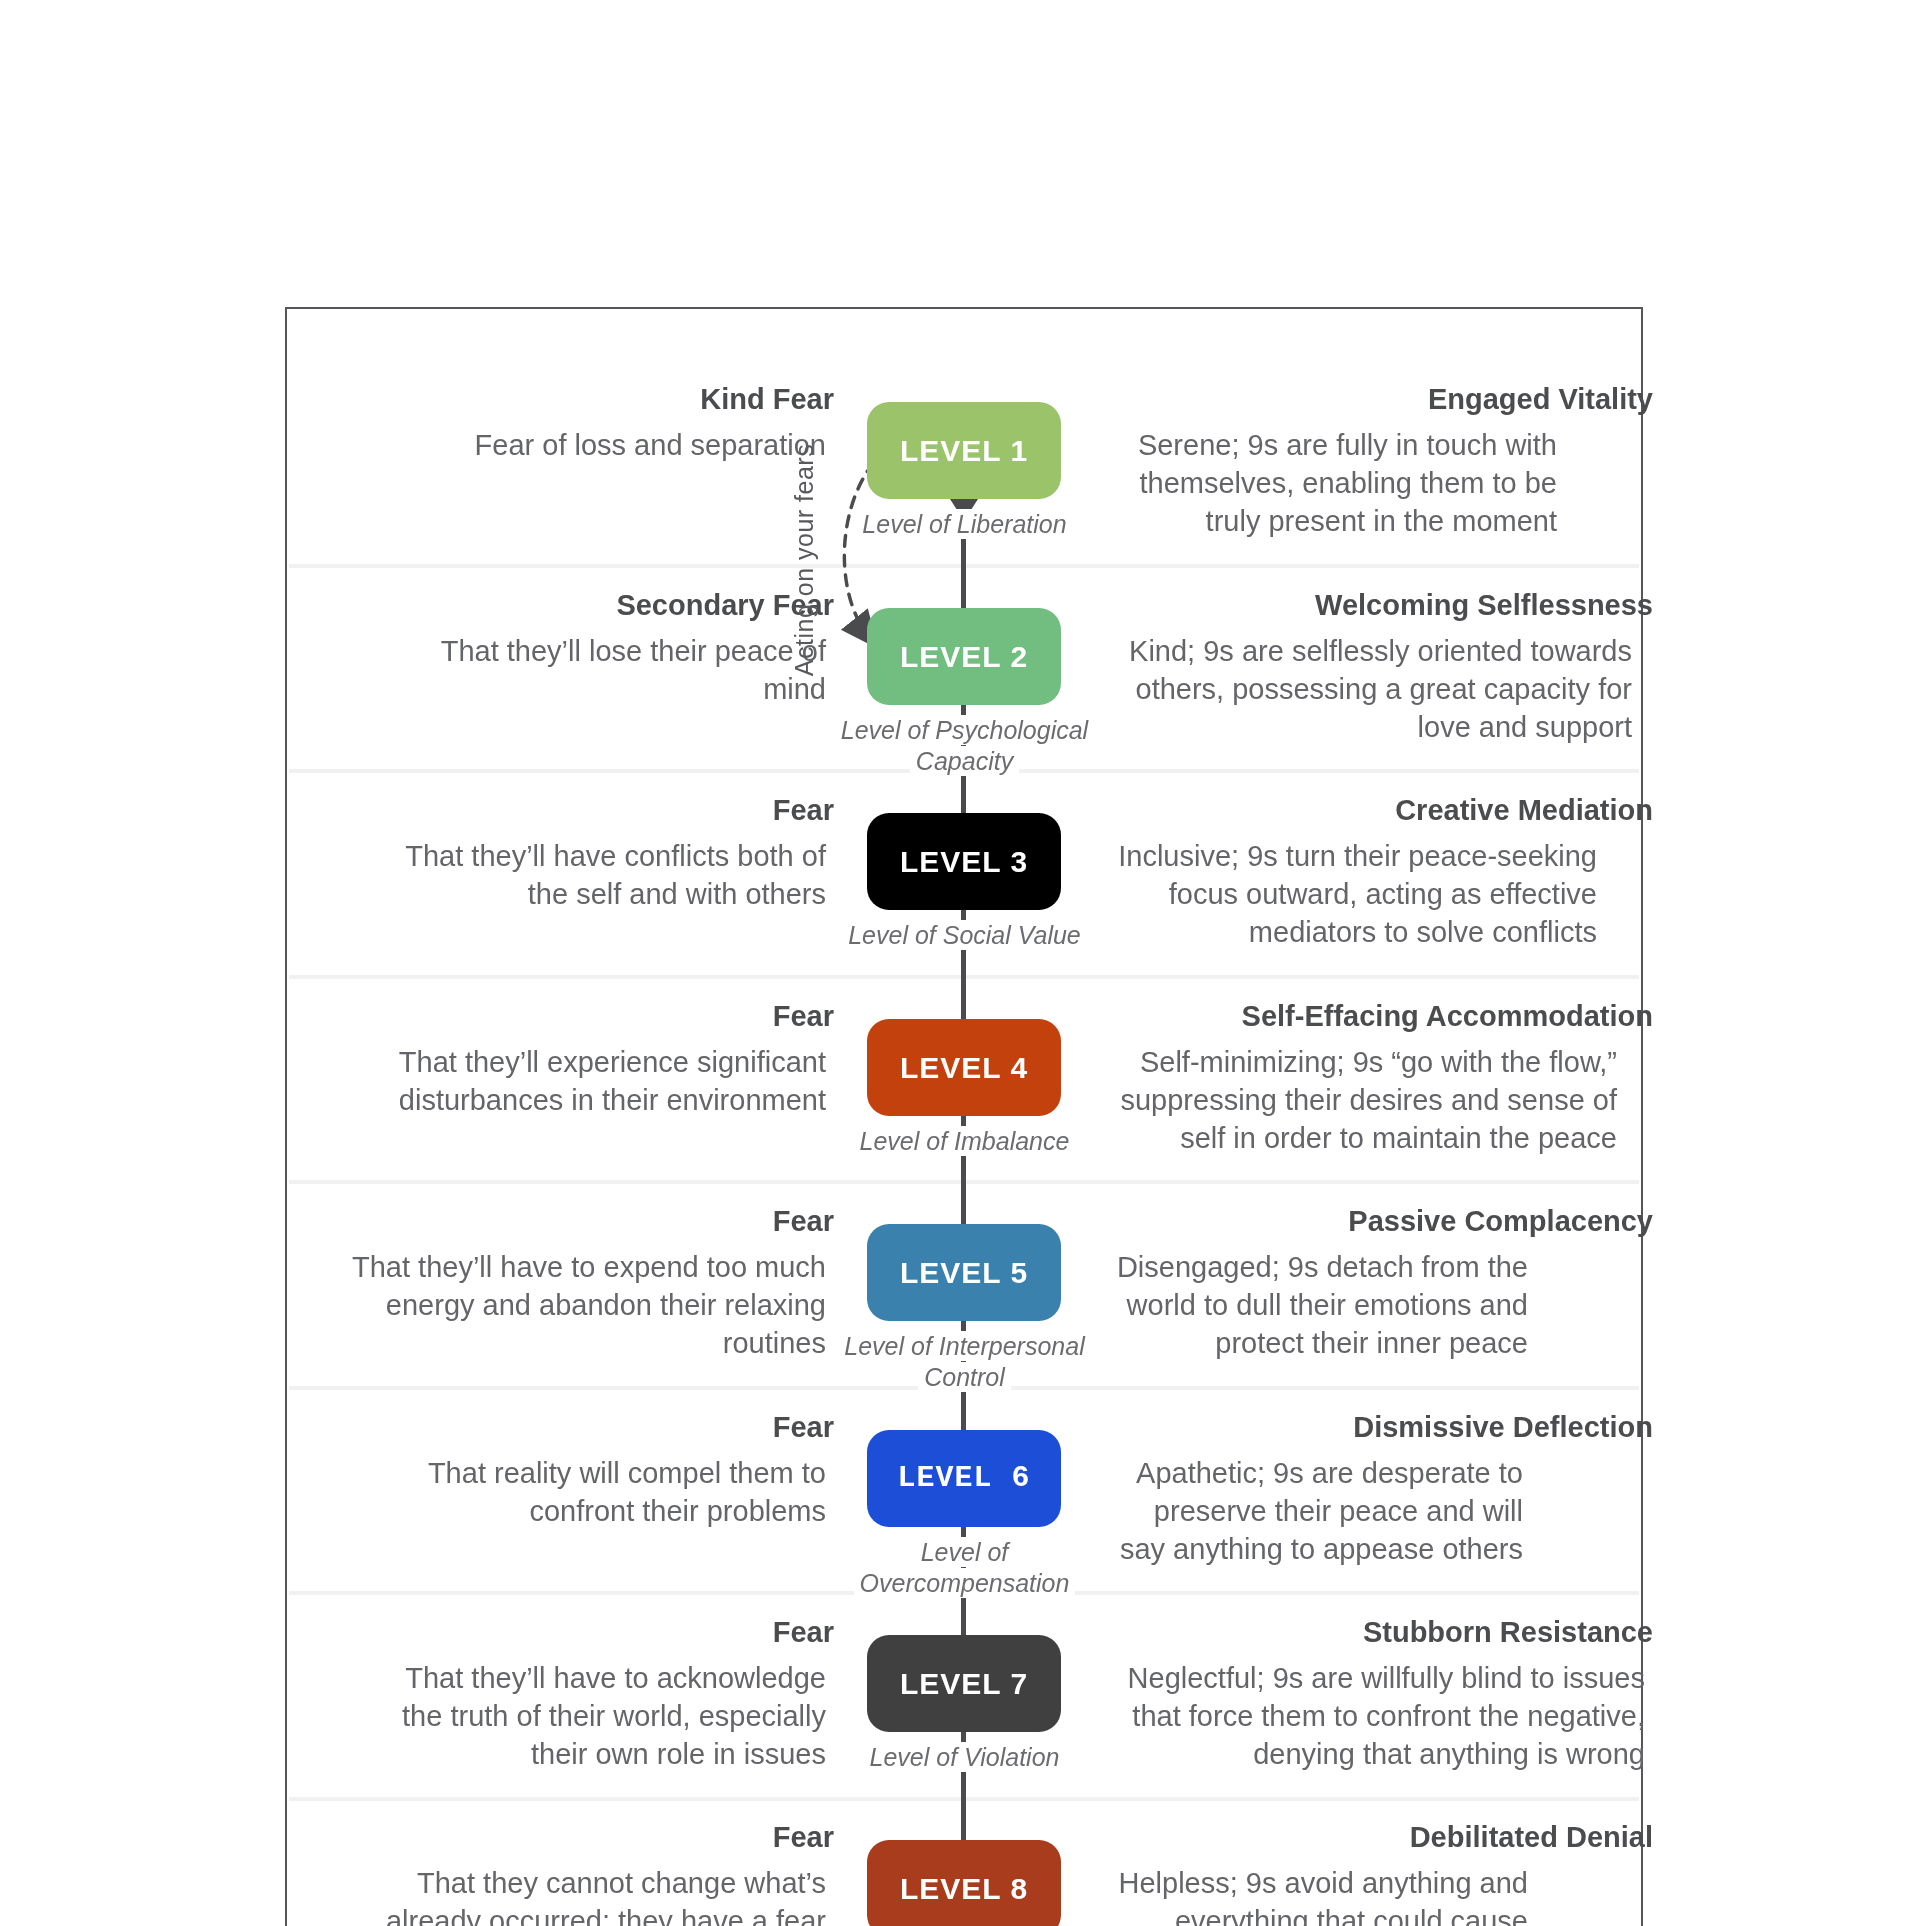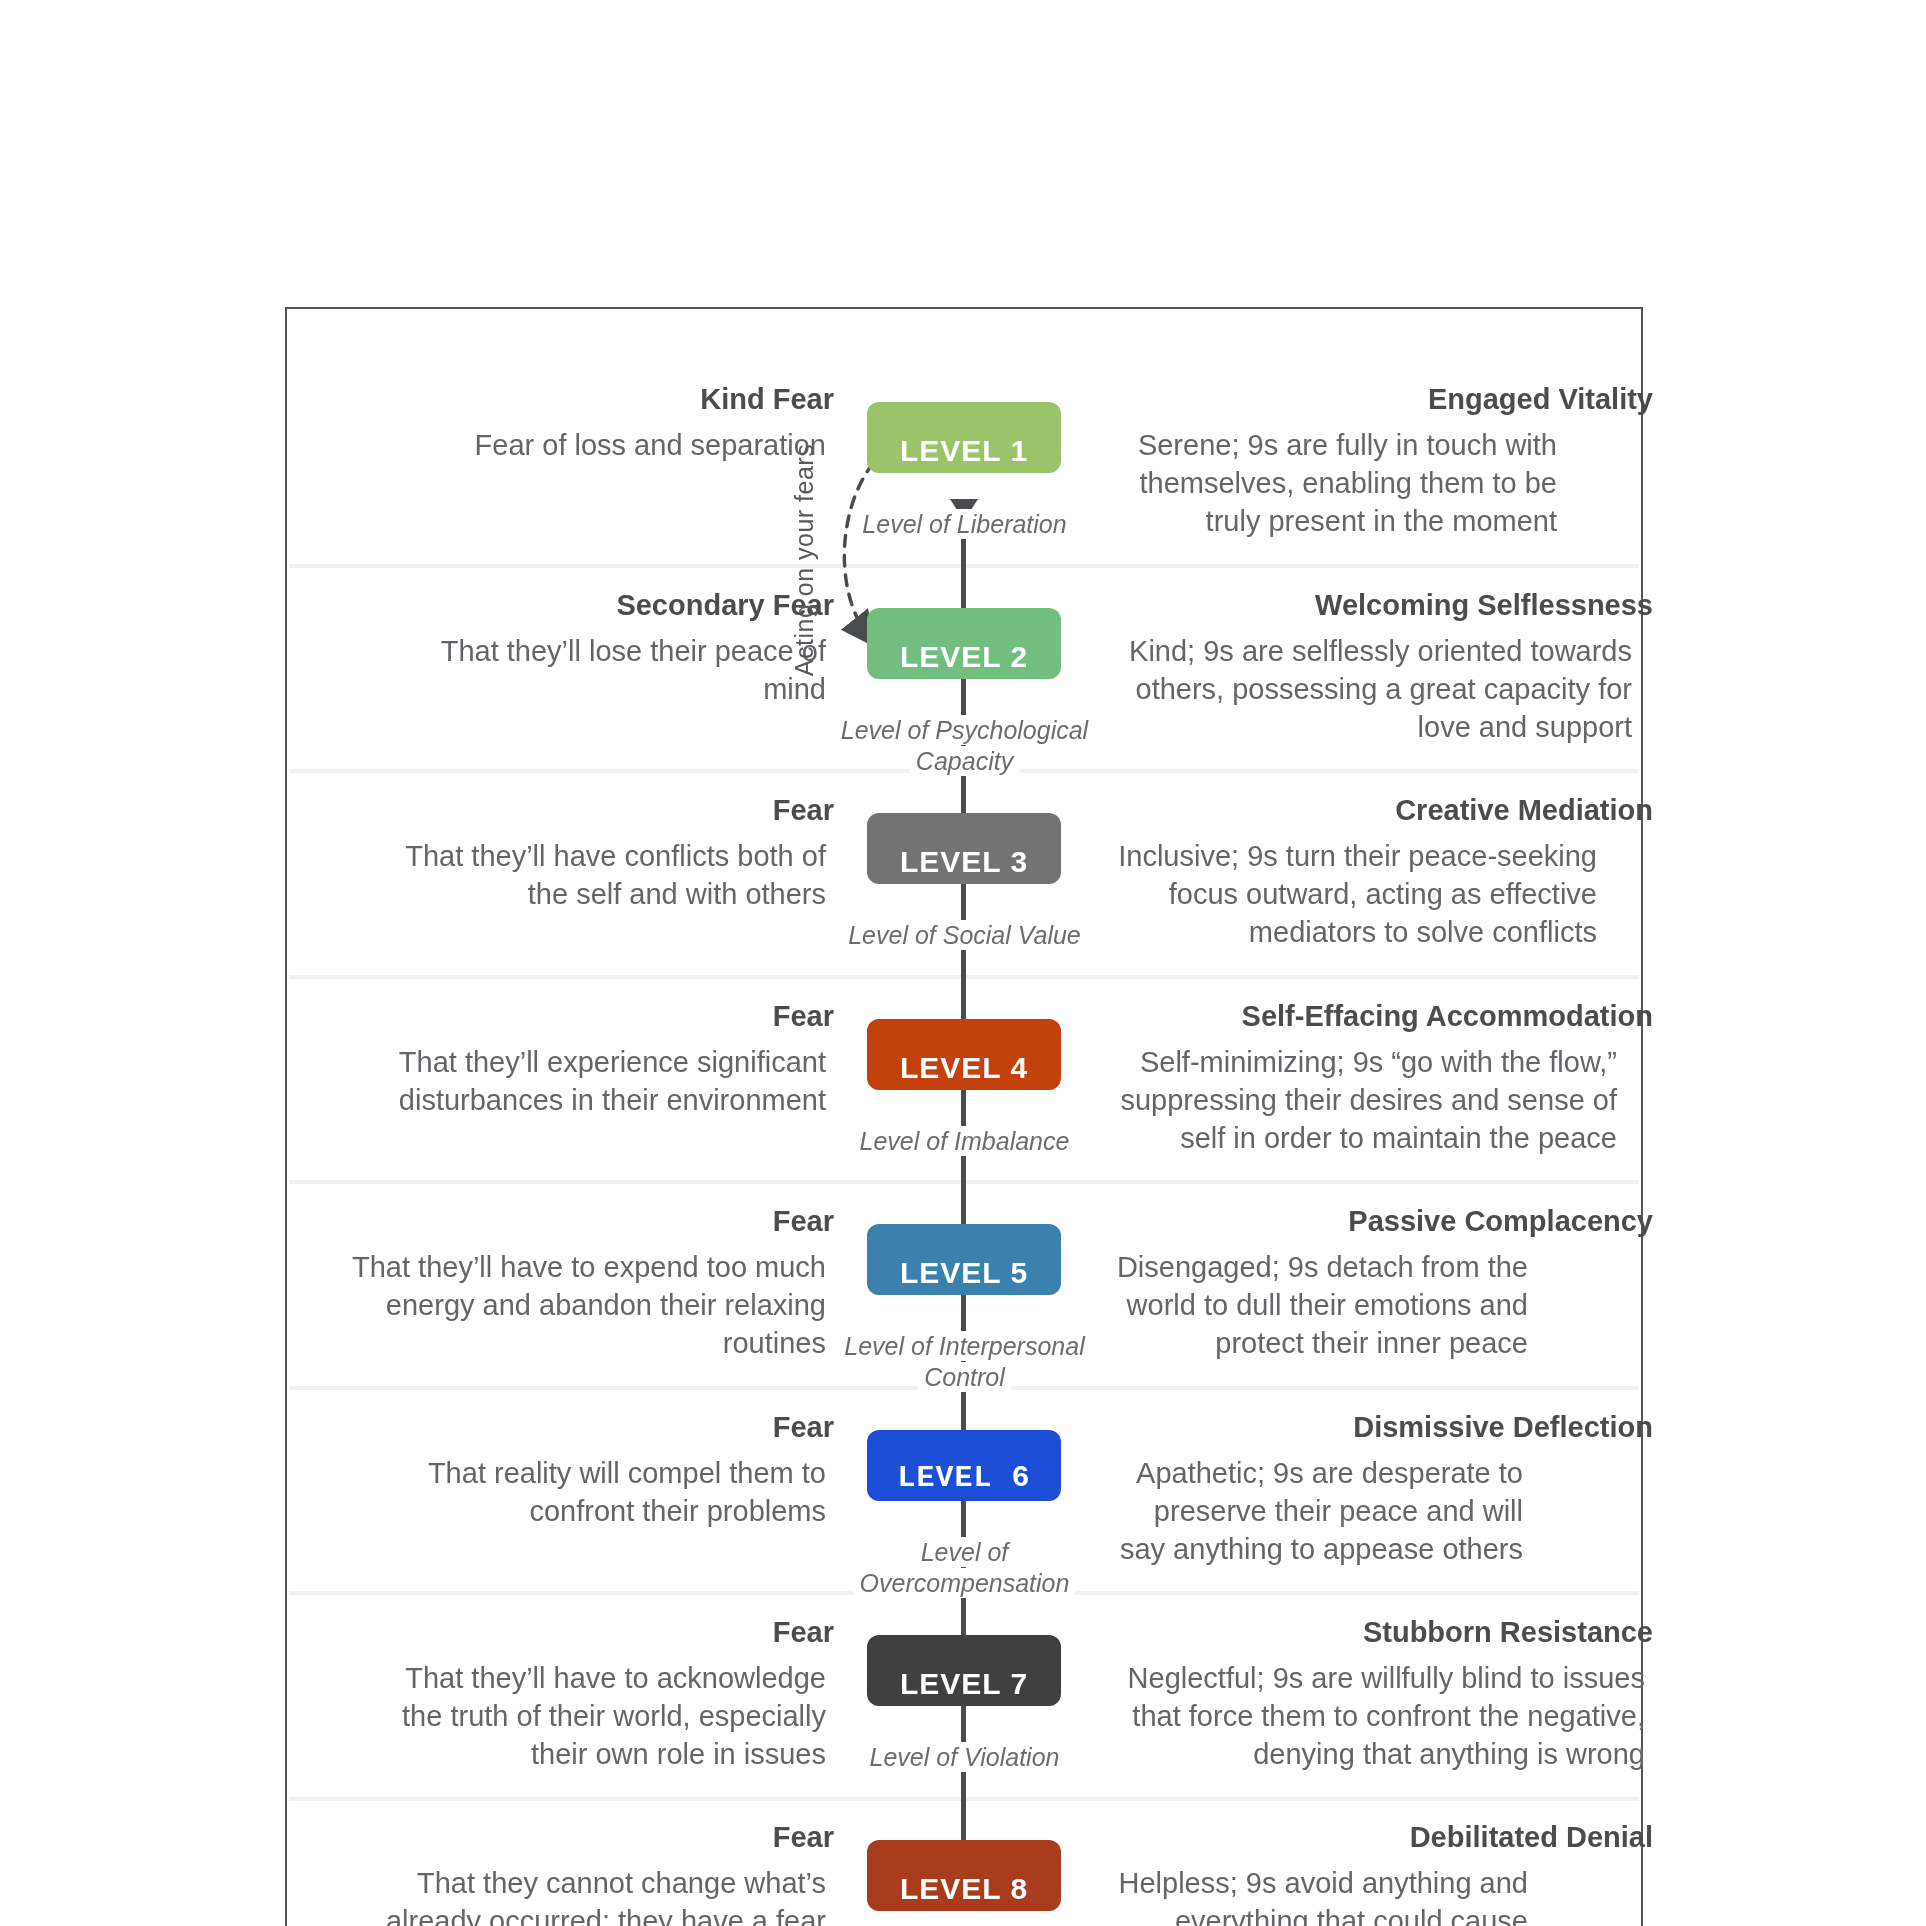--- a/index.html
+++ b/index.html
@@ -19,21 +19,21 @@
     position:absolute;left:961px;top:499px;width:5px;height:1346px;background:#4A4B4E;z-index:1;
   }
   .pointer{
     position:absolute;left:950px;top:499px;width:0;height:0;z-index:2;
     border-left:14px solid transparent;border-right:14px solid transparent;border-top:22px solid #4A4B4E;
   }
   .row{position:absolute;left:0;top:0;width:1927px;height:0;}
   .r1{top:402px}.r2{top:608px}.r3{top:813px}.r4{top:1019px}
   .r5{top:1224px}.r6{top:1430px}.r7{top:1635px}.r8{top:1840px}
   .badge{
-    position:absolute;left:867px;top:0;width:194px;height:71px;border-radius:12px;
+    position:absolute;left:867px;top:0;width:194px;height:97px;border-radius:22px;
     color:#ffffff;font-size:30px;font-weight:bold;letter-spacing:1px;
     text-align:center;line-height:97px;z-index:3;
   }
   .fear{position:absolute;left:285px;top:-22px;width:549px;text-align:right;}
   .state{position:absolute;left:1094px;top:-22px;width:559px;text-align:right;}
   .fear h3,.state h3{margin:0 0 7px 0;font-size:29px;line-height:38px;font-weight:bold;color:#4B4C4E;}
   .fear p,.state p{margin:8px;font-size:29px;line-height:38px;color:#646568;}
   .fear p{margin-left:auto;}
   .r2 .fear p{max-width:416px}.r3 .fear p{max-width:431px}.r4 .fear p{max-width:460px}
   .r5 .fear p{max-width:485px}.r6 .fear p{max-width:431px}.r7 .fear p{max-width:460px}
@@ -103,21 +103,21 @@
     <h3>Welcoming Selflessness</h3>
     <p>Kind; 9s are selflessly oriented towards others, possessing a great capacity for love and support</p>
   </div>
 </section>
 
 <section class="row r3">
   <div class="fear">
     <h3>Fear</h3>
     <p>That they’ll have conflicts both of the self and with others</p>
   </div>
-  <div class="badge" style="background: #737373;">LEVEL 3</div>
+  <div class="badge" style="background: #000000;">LEVEL 3</div>
   <div class="level-label"><span>Level of Social Value</span></div>
   <div class="state">
     <h3>Creative Mediation</h3>
     <p>Inclusive; 9s turn their peace-seeking focus outward, acting as effective mediators to solve conflicts</p>
   </div>
 </section>
 
 <section class="row r4">
   <div class="fear">
     <h3>Fear</h3>

